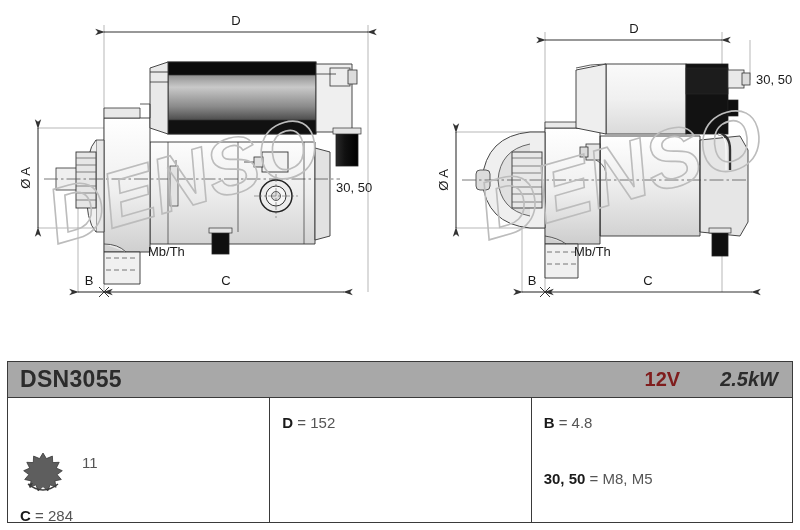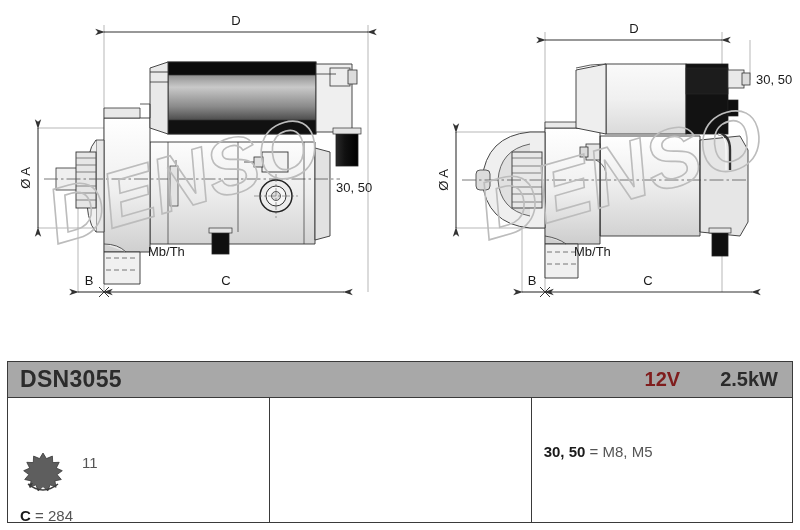--- a/index.html
+++ b/index.html
@@ -29,21 +29,21 @@
     padding:0 14px 0 12px;
   }
   .spec-header .partno{
     font-size:23px;font-weight:bold;letter-spacing:.3px;color:#2b2b2b;
     flex:1 1 auto;
   }
   .spec-header .volt{
     font-size:20px;font-weight:bold;color:#7f1d1d;margin-right:40px;
   }
   .spec-header .power{
-    font-size:20px;font-weight:bold;color:#2b2b2b;
+    font-size:20px;font-weight:bold;color:#2b2b2b;font-style:italic;
   }
   .spec-body{display:flex;height:124px;}
   .spec-col{
     flex:1 1 33.333%;position:relative;box-sizing:border-box;
     padding:11px 0 0 12px;
   }
   .spec-col + .spec-col{border-left:1.4px solid #3a3a3a;}
   .spec-line{
     font-size:15px;color:#555;margin:0 0 0 0;
     height:27px;line-height:27px;white-space:nowrap;
@@ -364,22 +364,28 @@
           </svg>
         </span>
         <span class="teeth-count">11</span>
       </div>
       <div class="spec-line col1-c">
         <b>C</b><span> = </span><span>284</span>
       </div>
     </div>
 
     <div class="spec-col">
+      <div class="spec-line">
+        <b>D</b><span> = </span><span>152</span>
+      </div>
     </div>
 
     <div class="spec-col">
+      <div class="spec-line">
+        <b>B</b><span> = </span><span>4.8</span>
+      </div>
       <div class="spec-line" style="margin-top:29px;">
         <b>30, 50</b><span> = </span><span>M8, M5</span>
       </div>
     </div>
 
   </div>
 </div>
 
 </body></html>

